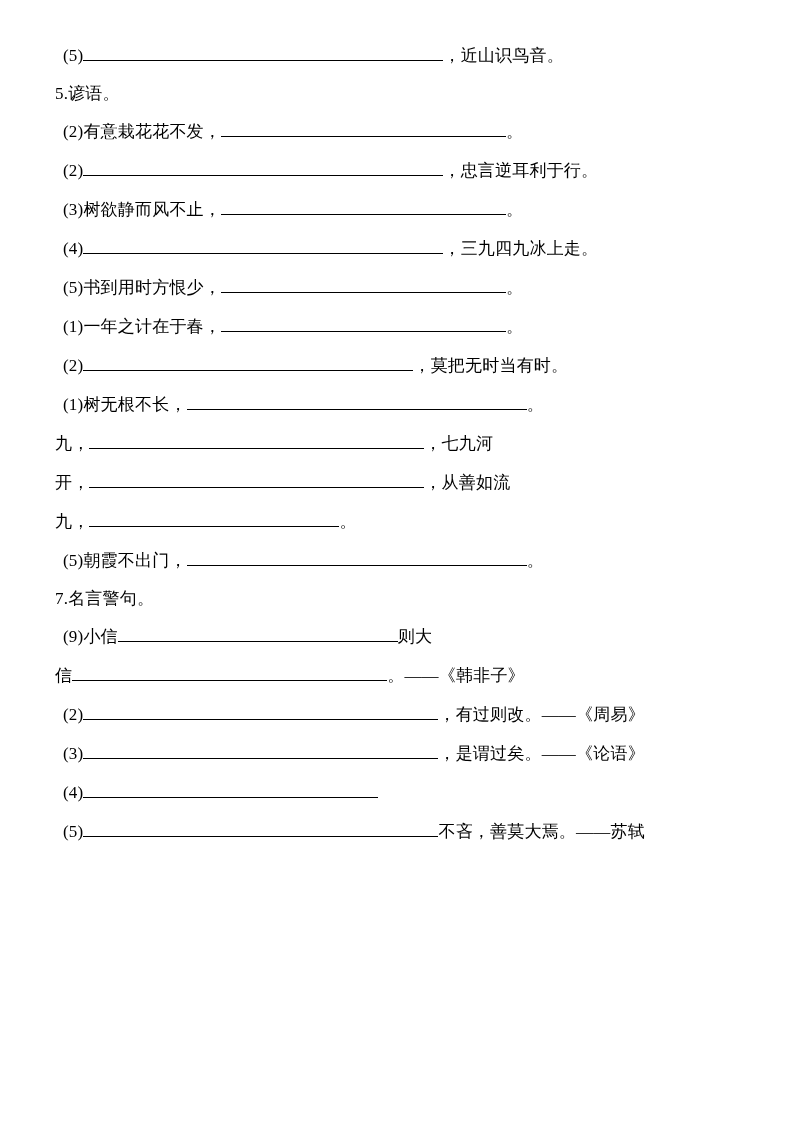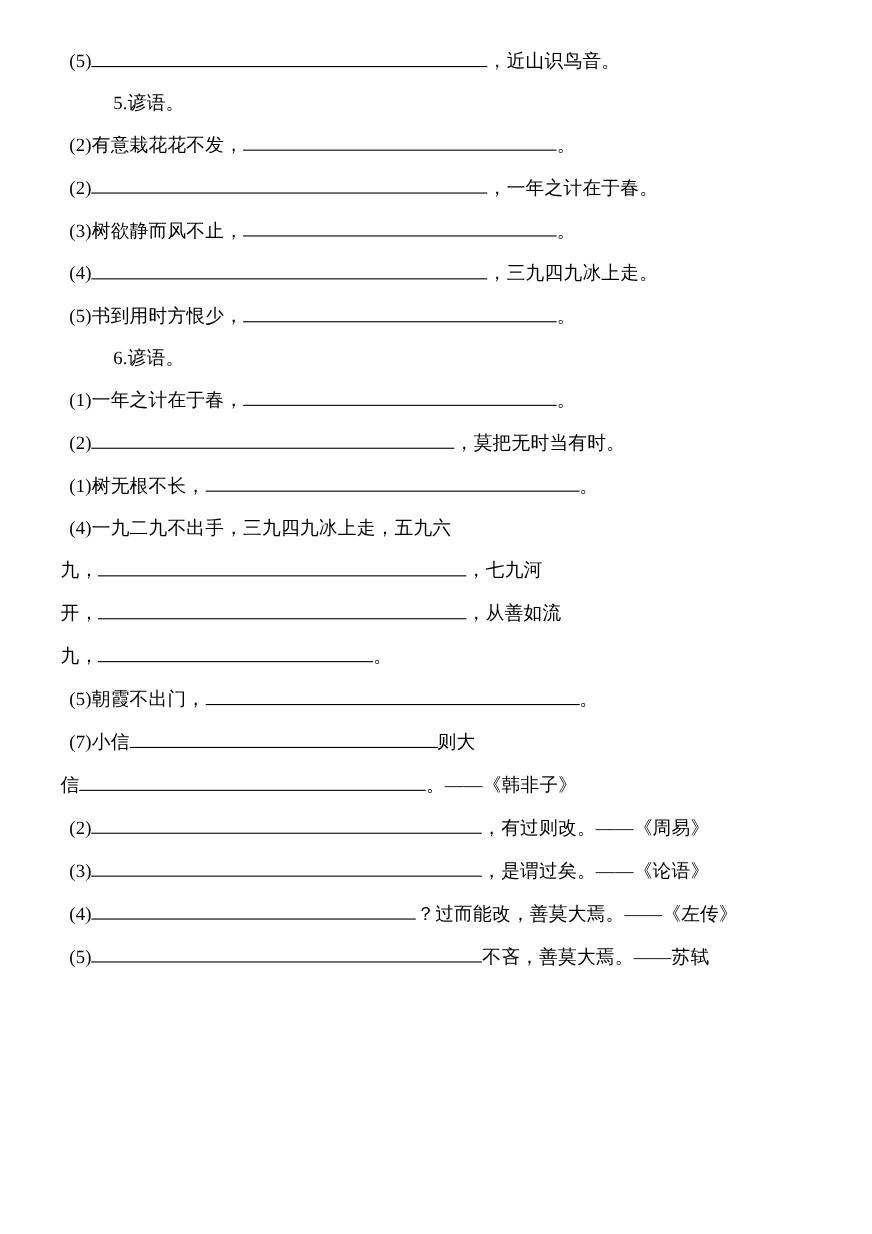--- a/index.html
+++ b/index.html
@@ -32,21 +32,20 @@
   .line {
     display: flex;
     align-items: baseline;
     white-space: nowrap;
     font-size: 17px;
     line-height: 1.0;
     margin-bottom: 21px;
   }
   .line.heading {
     margin-bottom: 20px;
-    margin-left: 48px;
   }
   .txt {
     font-size: 17px;
     letter-spacing: 0.2px;
   }
   .blank {
     display: inline-block;
     border-bottom: 1px solid #000;
     height: 14px;
     vertical-align: baseline;
@@ -70,57 +69,51 @@
         <span class="txt">5.谚语。</span>
       </div>
       <div class="line indent-1">
         <span class="txt">(2)有意栽花花不发，</span>
         <span class="blank" style="width: 285px;"></span>
         <span class="txt">。</span>
       </div>
       <div class="line indent-1">
         <span class="txt">(2)</span>
         <span class="blank" style="width: 360px;"></span>
-        <span class="txt">，一年之计在于春。</span>
+        <span class="txt">，忠言逆耳利于行。</span>
       </div>
       <div class="line indent-1">
         <span class="txt">(3)树欲静而风不止，</span>
         <span class="blank" style="width: 285px;"></span>
         <span class="txt">。</span>
       </div>
       <div class="line indent-1">
         <span class="txt">(4)</span>
         <span class="blank" style="width: 360px;"></span>
         <span class="txt">，三九四九冰上走。</span>
       </div>
       <div class="line indent-1">
         <span class="txt">(5)书到用时方恨少，</span>
         <span class="blank" style="width: 285px;"></span>
         <span class="txt">。</span>
       </div>
-      <div class="line heading indent-0">
-        <span class="txt">6.谚语。</span>
-      </div>
       <div class="line indent-1">
         <span class="txt">(1)一年之计在于春，</span>
         <span class="blank" style="width: 285px;"></span>
         <span class="txt">。</span>
       </div>
       <div class="line indent-1">
         <span class="txt">(2)</span>
         <span class="blank" style="width: 330px;"></span>
         <span class="txt">，莫把无时当有时。</span>
       </div>
       <div class="line indent-1">
         <span class="txt">(1)树无根不长，</span>
         <span class="blank" style="width: 340px;"></span>
         <span class="txt">。</span>
-      </div>
-      <div class="line indent-1">
-        <span class="txt">(4)一九二九不出手，三九四九冰上走，五九六</span>
       </div>
       <div class="line indent-0">
         <span class="txt">九，</span>
         <span class="blank" style="width: 335px;"></span>
         <span class="txt">，七九河</span>
       </div>
       <div class="line indent-0">
         <span class="txt">开，</span>
         <span class="blank" style="width: 335px;"></span>
         <span class="txt">，从善如流</span>
@@ -128,22 +121,25 @@
       <div class="line indent-0">
         <span class="txt">九，</span>
         <span class="blank" style="width: 250px;"></span>
         <span class="txt">。</span>
       </div>
       <div class="line indent-1">
         <span class="txt">(5)朝霞不出门，</span>
         <span class="blank" style="width: 340px;"></span>
         <span class="txt">。</span>
       </div>
+      <div class="line heading indent-0">
+        <span class="txt">7.名言警句。</span>
+      </div>
       <div class="line indent-1">
-        <span class="txt">(7)小信</span>
+        <span class="txt">(9)小信</span>
         <span class="blank" style="width: 280px;"></span>
         <span class="txt">则大</span>
       </div>
       <div class="line indent-0">
         <span class="txt">信</span>
         <span class="blank" style="width: 315px;"></span>
         <span class="txt">。——《韩非子》</span>
       </div>
       <div class="line indent-1">
         <span class="txt">(2)</span>
@@ -151,21 +147,20 @@
         <span class="txt">，有过则改。——《周易》</span>
       </div>
       <div class="line indent-1">
         <span class="txt">(3)</span>
         <span class="blank" style="width: 355px;"></span>
         <span class="txt">，是谓过矣。——《论语》</span>
       </div>
       <div class="line indent-1">
         <span class="txt">(4)</span>
         <span class="blank" style="width: 295px;"></span>
-        <span class="txt">？过而能改，善莫大焉。——《左传》</span>
       </div>
       <div class="line indent-1">
         <span class="txt">(5)</span>
         <span class="blank" style="width: 355px;"></span>
         <span class="txt">不吝，善莫大焉。——苏轼</span>
       </div>
     </div>
 </div>
 
 </body></html>

